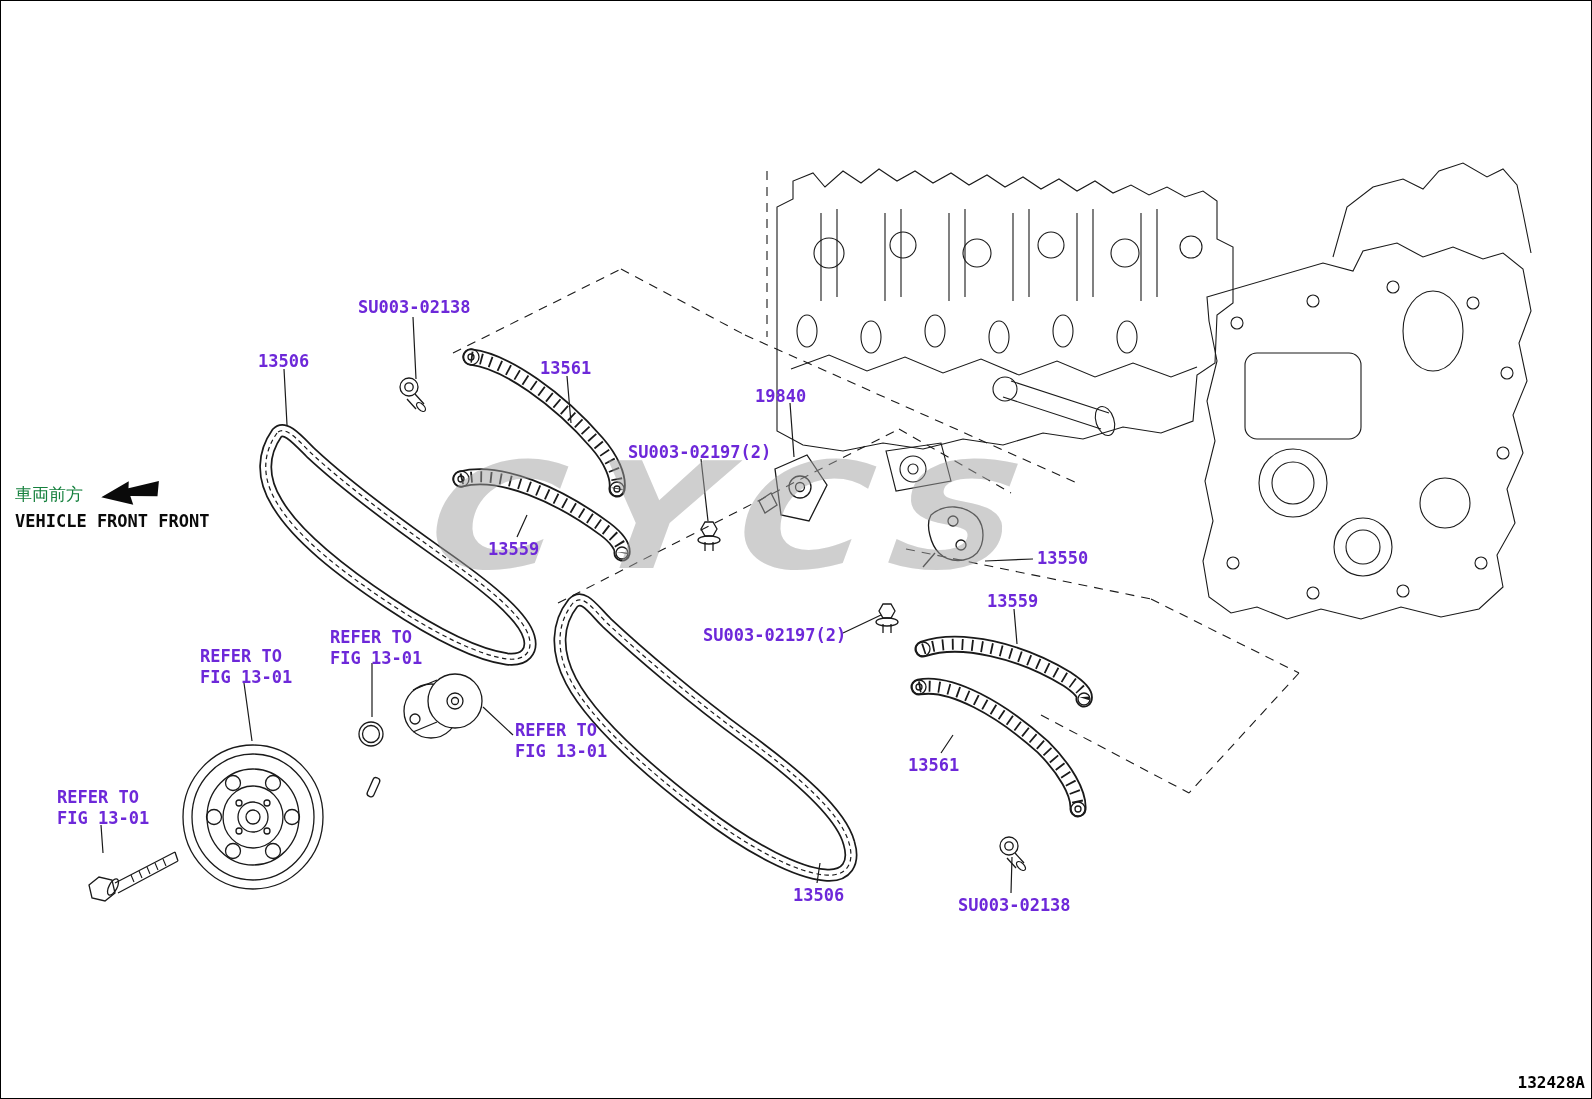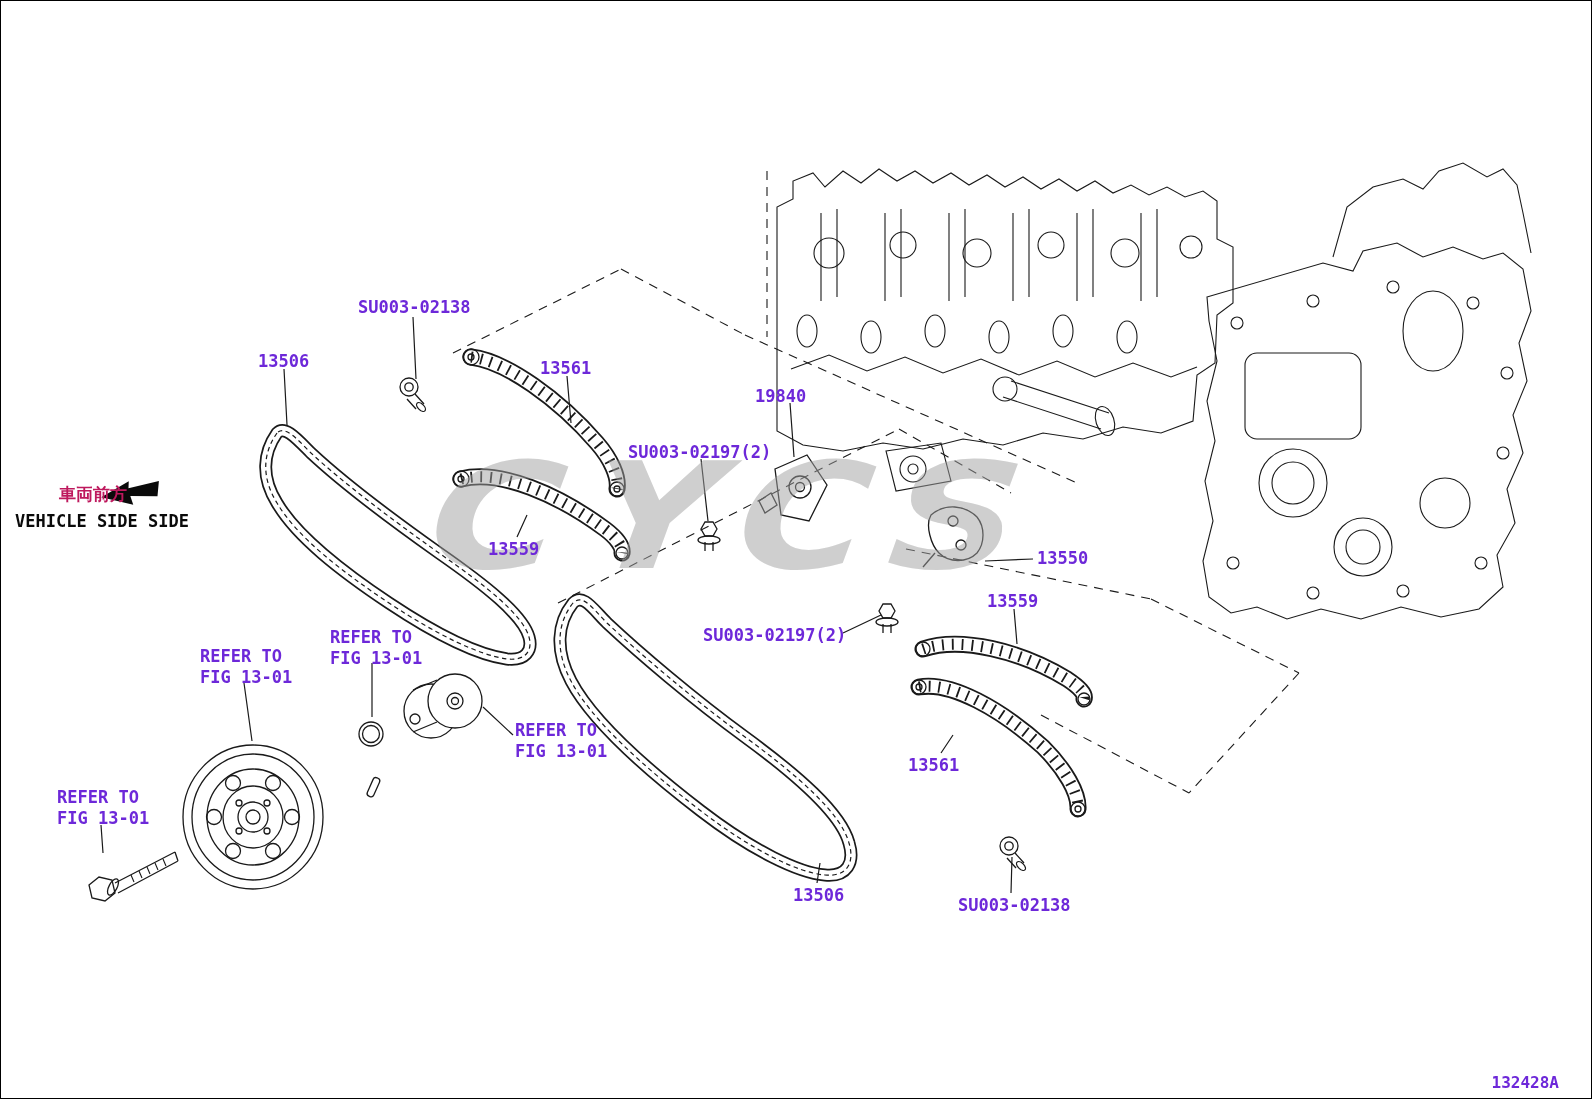--- a/index.html
+++ b/index.html
@@ -16,23 +16,23 @@
   .chain-outer{fill:none;stroke:#1a1a1a;stroke-width:13;}
   .chain-inner{fill:none;stroke:#ffffff;stroke-width:9.6;}
   .chain-links{fill:none;stroke:#1a1a1a;stroke-width:1.2;stroke-dasharray:4.5 3.5;}
   .guide-outer{fill:none;stroke:#1a1a1a;stroke-width:17;stroke-linecap:round;}
   .guide-inner{fill:none;stroke:#ffffff;stroke-width:13.4;stroke-linecap:round;}
   .guide-rungs{fill:none;stroke:#1a1a1a;stroke-width:11;stroke-dasharray:1.8 8;}
   .lbl{
     position:absolute;font-size:17px;font-weight:600;color:#6d28d9;
     white-space:pre-line;line-height:1.25;
   }
-  .dir-jp{position:absolute;left:14px;top:482px;font-size:17px;font-weight:700;color:#be185d;margin-left:44px;}
+  .dir-jp{position:absolute;left:14px;top:482px;font-size:17px;font-weight:400;color:#15803d;}
   .dir-en{position:absolute;left:14px;top:510px;font-size:17px;font-weight:600;color:#0a0a0a;}
-  .figid{position:absolute;right:32px;bottom:6px;font-size:16px;font-weight:600;color:#6d28d9;}
+  .figid{position:absolute;right:6px;bottom:6px;font-size:16px;font-weight:600;color:#000000;}
   .watermark{
     position:absolute;left:440px;top:442px;
     font-family:"DejaVu Sans",sans-serif;font-size:180px;font-weight:bold;font-style:italic;
     color:#a0a0a0;opacity:.5;letter-spacing:26px;line-height:1;
     transform:scaleY(.82) skewX(-6deg);transform-origin:left top;
     pointer-events:none;user-select:none;
   }
 </style>
 </head>
 <body>
@@ -234,17 +234,17 @@
 FIG 13-01</div>
   <div class="lbl" style="left:514px;top:719px">REFER TO
 FIG 13-01</div>
   <div class="lbl" style="left:907px;top:754px">13561</div>
   <div class="lbl" style="left:56px;top:786px">REFER TO
 FIG 13-01</div>
   <div class="lbl" style="left:792px;top:884px">13506</div>
   <div class="lbl" style="left:957px;top:894px">SU003-02138</div>
 
   <div class="dir-jp">車両前方</div>
-  <div class="dir-en">VEHICLE SIDE SIDE</div>
+  <div class="dir-en">VEHICLE FRONT FRONT</div>
 
   <div class="figid">132428A</div>
 
 </div>
 
 </body></html>

